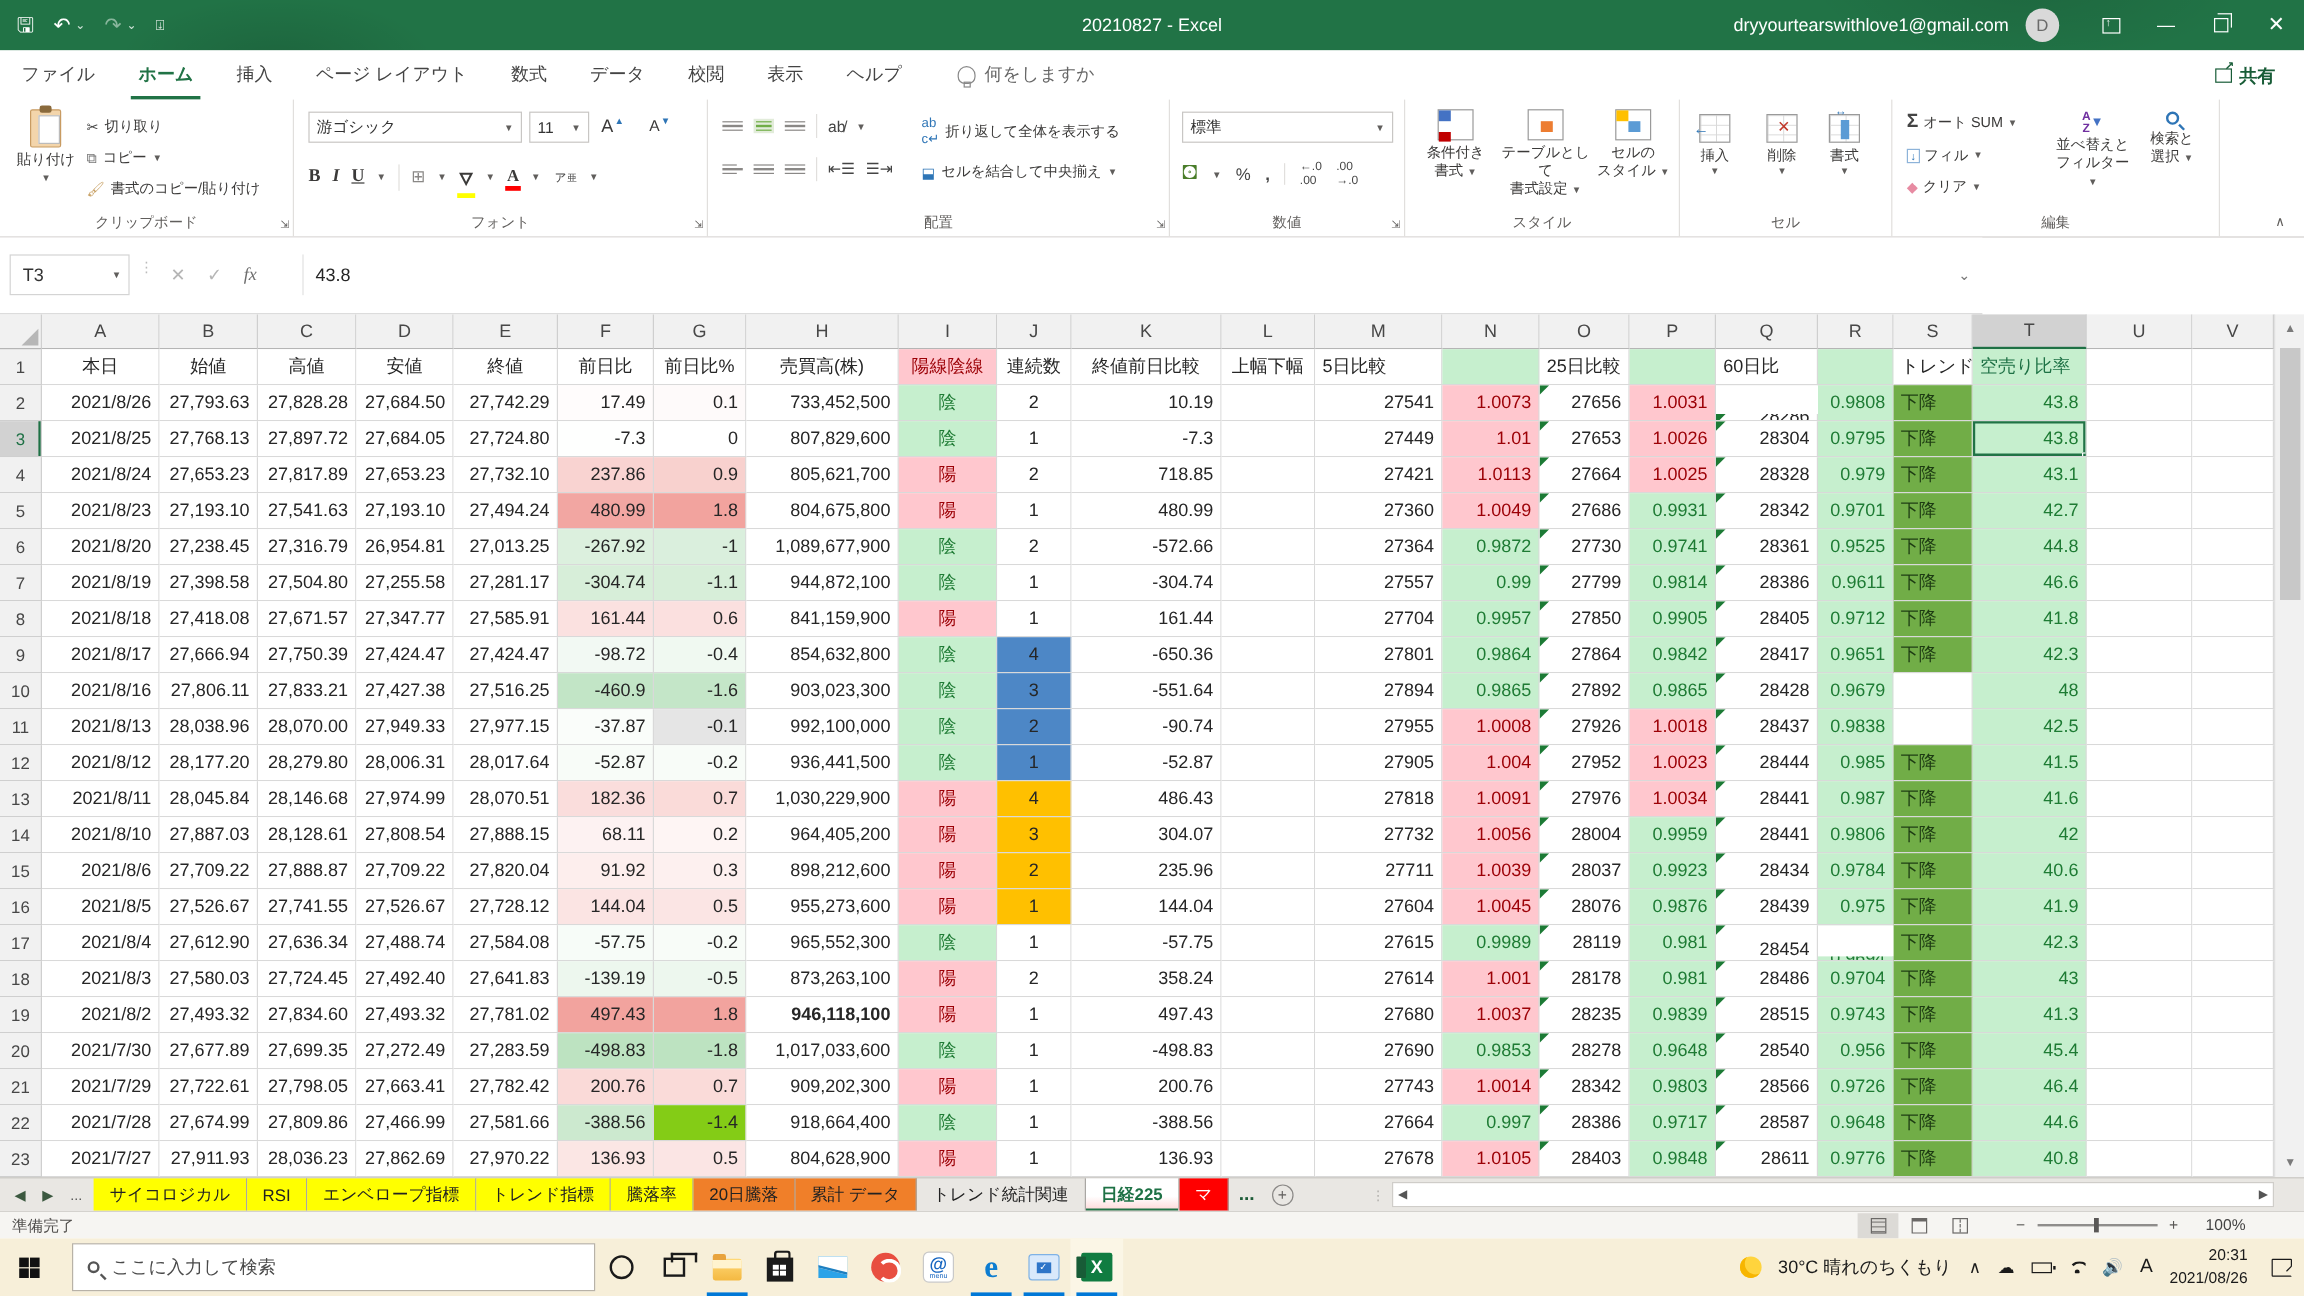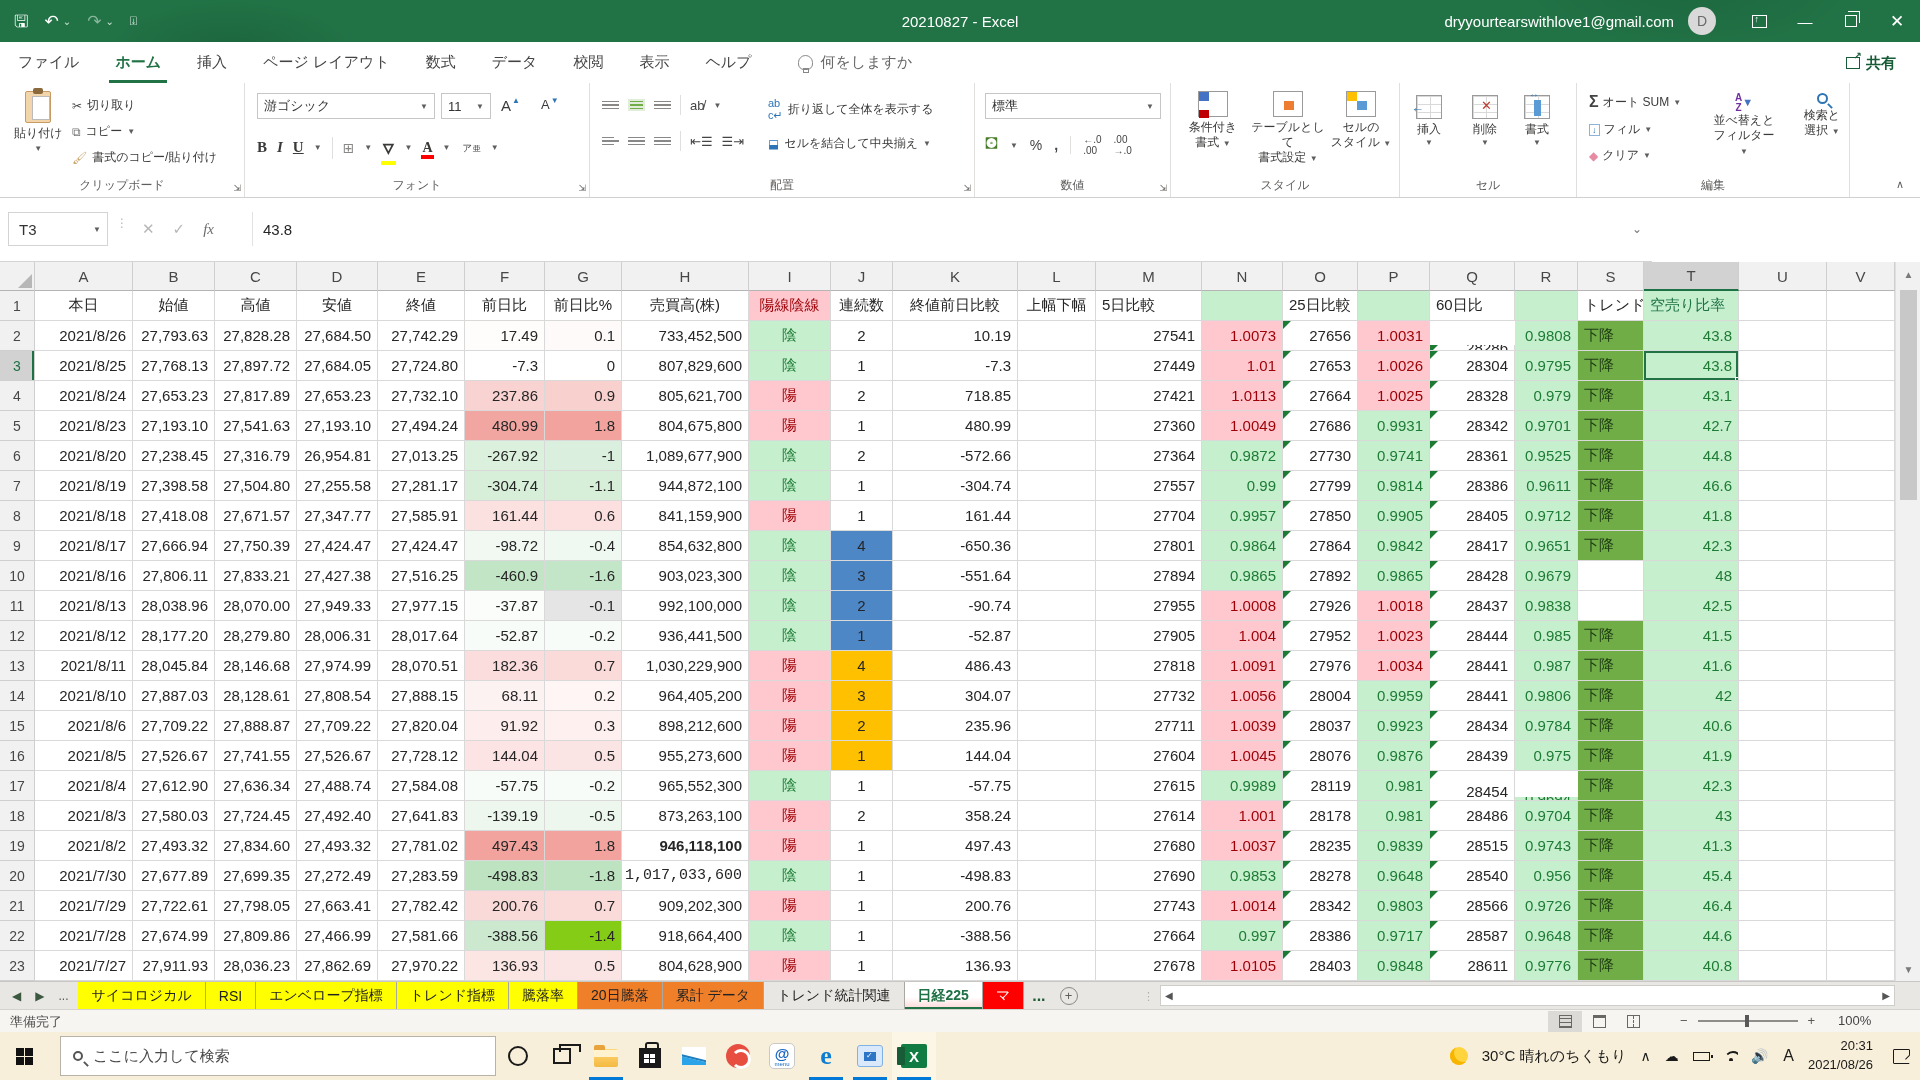--- a/index.html
+++ b/index.html
@@ -443,21 +443,21 @@
           <span class="chev">▼</span>
         </div>
       <div class="stylebtn" style="left:132px;top:10px;width:70px">
         <span style="display:flex;align-items:center">
             <span class="az">A<br>Z</span>
             <span class="funnel">▼</span>
           </span>
         <span>並べ替えと</span>
           <span><span>フィルター</span> <span class="chev">▼</span></span>
       </div>
-      <div class="stylebtn" style="left:216px;top:10px;width:58px">
+      <div class="stylebtn" style="left:204px;top:10px;width:58px">
         <span class="lens"></span>
         <span style="margin-top:4px">検索と</span>
           <span><span>選択</span> <span class="chev">▼</span></span>
       </div>
       <div class="glabel">編集</div>
     </div>
     <div class="collapse">∧</div>
   </div>
 
   <div class="fbar">
@@ -1674,21 +1674,21 @@
           </div>
           <div class="cell ar" style="flex: 0 0 87px;">
             <span>27,283.59</span>
           </div>
           <div class="cell ar" style="flex: 0 0 80px; background: rgb(189, 227, 193);">
             <span>-498.83</span>
           </div>
           <div class="cell ar" style="flex: 0 0 77px; background: rgb(189, 227, 193);">
             <span>-1.8</span>
           </div>
-          <div class="cell ar" style="flex: 0 0 127px; font-family: Liberation Mono, monospace;">
+          <div class="cell ar" style="flex: 0 0 127px;">
             <span>1,017,033,600</span>
           </div>
           <div class="cell ac c-in" style="flex: 0 0 82px;">
             <span>陰</span>
           </div>
           <div class="cell ac" style="flex: 0 0 62px;">
             <span>1</span>
           </div>
           <div class="cell ar" style="flex: 0 0 125px;">
             <span>-498.83</span>

